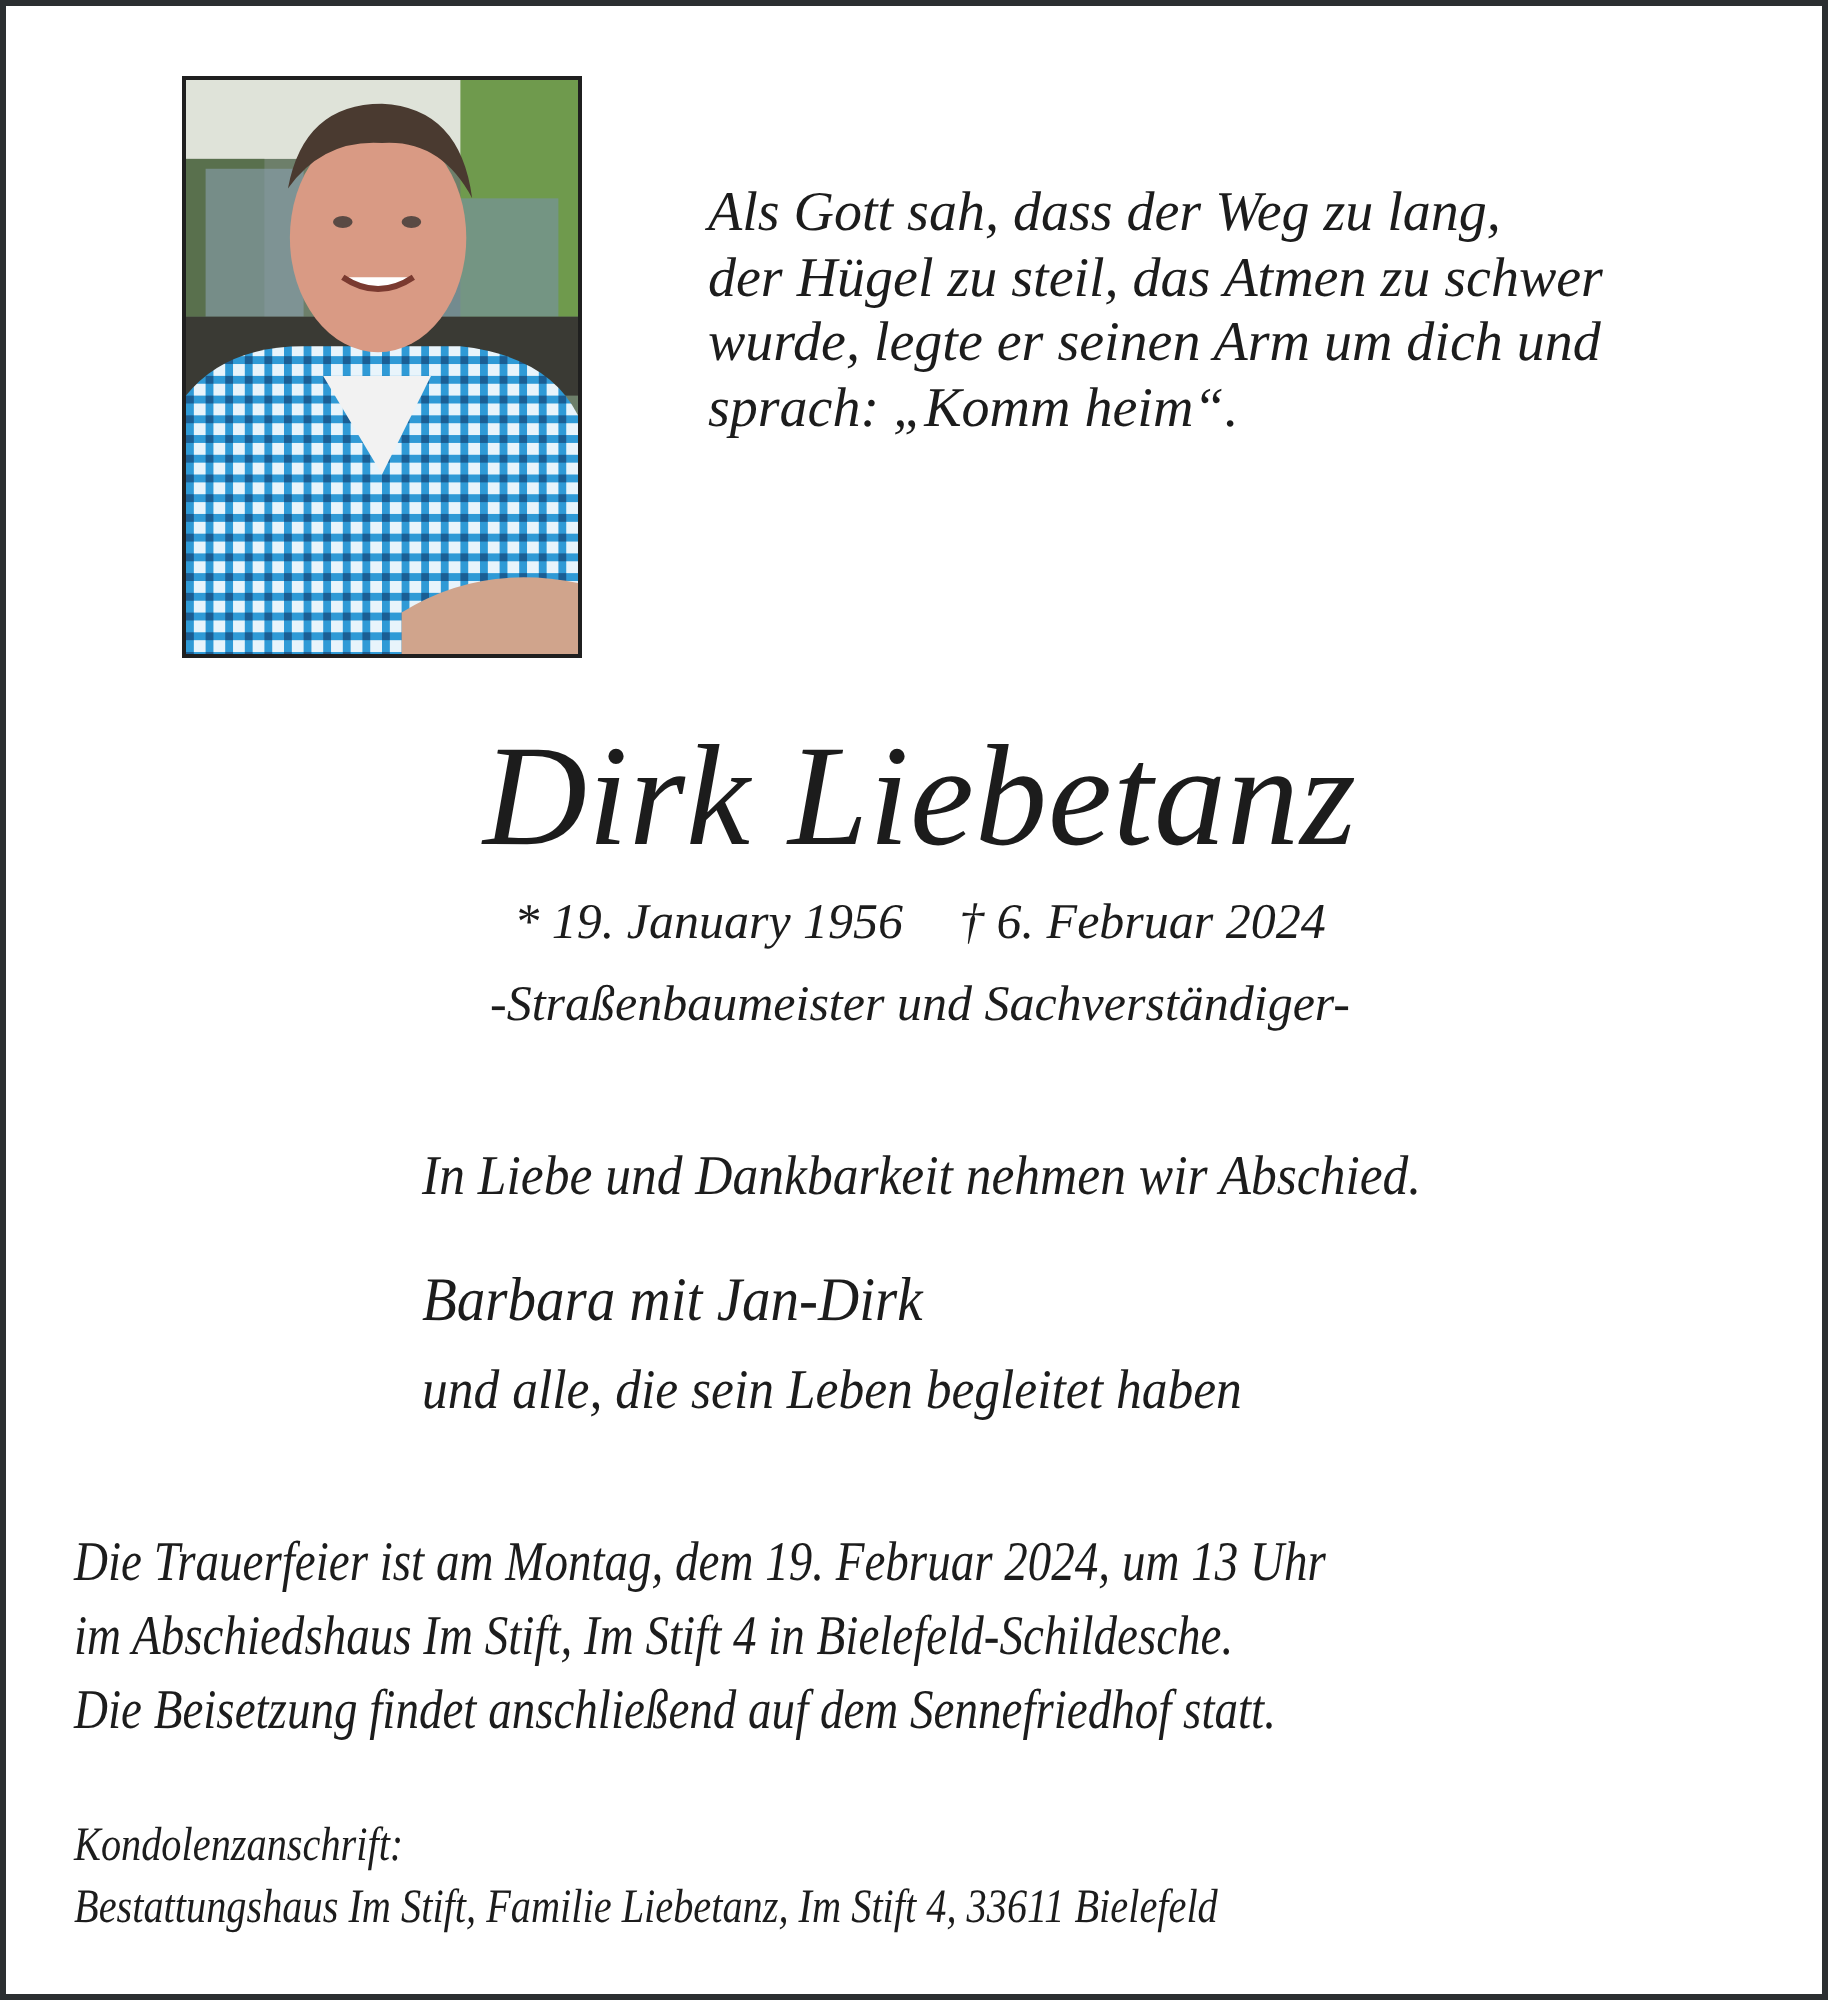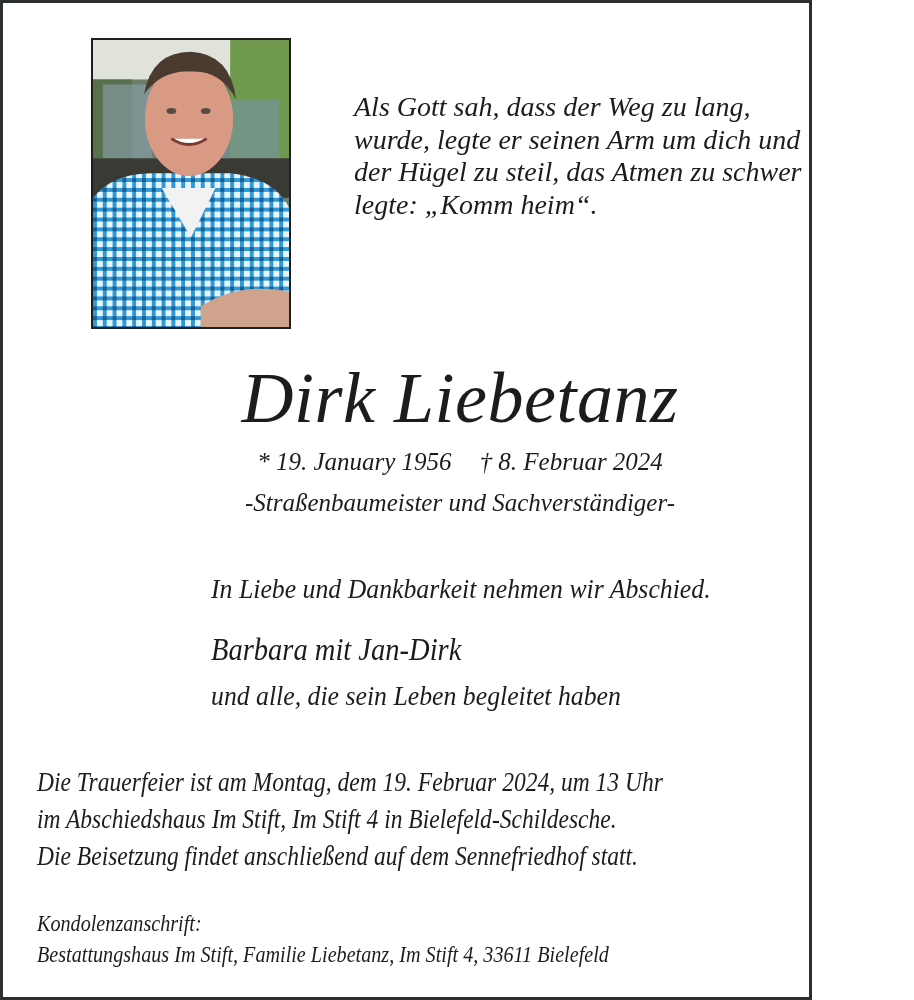--- a/index.html
+++ b/index.html
@@ -1,18 +1,18 @@
 <!DOCTYPE html>
 <html><head>
 <meta charset="utf-8">
 <style>
   html, body { margin: 0; padding: 0; background: #ffffff; }
   body { width: 914px; height: 1000px; position: relative; overflow: hidden; }
   .frame {
-    position: absolute; left: 0; top: 0; width: 812px; height: 1000px;
+    position: absolute; left: 0; top: 0; width: 914px; height: 1000px;
     box-sizing: border-box; border: 3px solid #2b2f31; background: #ffffff;
   }
   .serif { font-family: "Liberation Serif", "DejaVu Serif", serif; font-style: italic; color: #1c1c1c; }
   .photo {
     position: absolute; left: 88px; top: 35px; width: 200px; height: 291px;
     box-sizing: border-box; border: 2px solid #1f1f1f; overflow: hidden;
   }
   .photo svg { display: block; width: 100%; height: 100%; }
   .verse {
     position: absolute; left: 351px; top: 88px; width: 540px;
@@ -81,29 +81,29 @@
       <path d="M52 55 Q60 12 100 12 Q140 14 146 60 Q130 30 100 32 Q70 30 52 55 Z" fill="#4a3a30"></path>
       <path d="M80 100 Q98 112 116 100" stroke="#7a3a30" stroke-width="3" fill="#ffffff"></path>
       <ellipse cx="80" cy="72" rx="5" ry="3" fill="#5a4a44"></ellipse>
       <ellipse cx="115" cy="72" rx="5" ry="3" fill="#5a4a44"></ellipse>
       <path d="M110 270 Q150 245 200 255 L200 291 L110 291 Z" fill="#d0a48c"></path>
     </svg>
   </div>
 
   <div class="verse serif">
     <div>Als Gott sah, dass der Weg zu lang,</div>
+    <div>der Hügel zu steil, das Atmen zu schwer</div>
     <div>wurde, legte er seinen Arm um dich und</div>
-    <div>der Hügel zu steil, das Atmen zu schwer</div>
-    <div>legte: „Komm heim“.</div>
+    <div>sprach: „Komm heim“.</div>
   </div>
 
   <div class="name serif">Dirk Liebetanz</div>
 
   <div class="dates serif">
-    <span>* 19. January 1956</span><span class="gap"></span><span>† 8. Februar 2024</span>
+    <span>* 19. January 1956</span><span class="gap"></span><span>† 6. Februar 2024</span>
   </div>
 
   <div class="profession serif">-Straßenbaumeister und Sachverständiger-</div>
 
   <div class="farewell serif">In Liebe und Dankbarkeit nehmen wir Abschied.</div>
   <div class="mourners serif">Barbara mit Jan-Dirk</div>
   <div class="others serif">und alle, die sein Leben begleitet haben</div>
 
   <div class="service serif">
     <div>Die Trauerfeier ist am Montag, dem 19. Februar 2024, um 13 Uhr</div>

